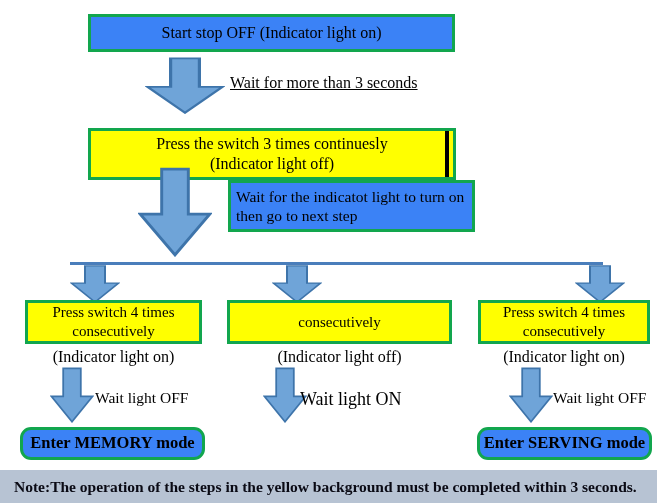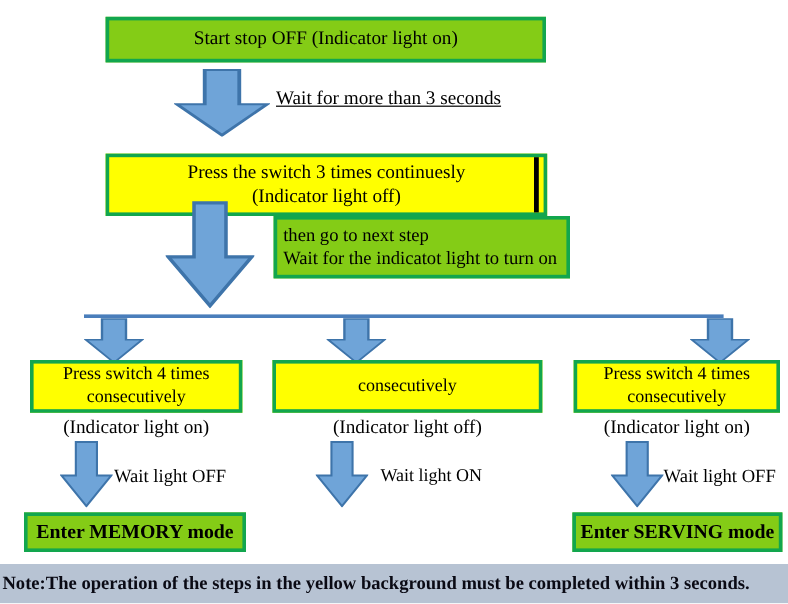--- a/index.html
+++ b/index.html
@@ -7,44 +7,44 @@
     position:relative;
     width:657px;height:503px;
     background:#ffffff;
     font-family:"Liberation Serif","DejaVu Serif",serif;
     color:#000;
     overflow:hidden;
   }
   .box{
     position:absolute;
     border:3px solid var(--green,#12a64e);
-    background:#84cc16;
+    background:#3b82f6;
     display:flex;
     flex-direction:column;
     justify-content:center;
     align-items:center;
     text-align:center;
     box-sizing:border-box;
     font-size:16px;
     line-height:1.25;
   }
   .yellow{background:var(--yellow,#ffff00);}
   .left-align{align-items:flex-start;text-align:left;padding-left:5px;}
-  .bold{font-weight:bold;}
+  .bold{font-weight:bold;border-radius:11px;}
   .lbl{position:absolute;font-size:16px;white-space:nowrap;}
   .black-edge{position:absolute;top:0;bottom:0;right:4px;width:4px;background:#000;}
   .arrow{position:absolute;}
   .arrow path{fill:var(--arrow_fill,#6fa4d8);stroke:var(--arrow_stroke,#3e74aa);stroke-width:4;}
   .hline{position:absolute;background:var(--line,#4a7ebb);}
   #note-bar{
     position:absolute;left:0;top:470px;width:657px;height:33px;
     background:var(--note_bg,#b7c3d3);
     display:flex;align-items:center;
     font-weight:bold;font-size:15.5px;color:#0a0a14;
-    padding-left:2px;box-sizing:border-box;
+    padding-left:14px;box-sizing:border-box;
   }
 </style>
 </head>
 <body>
 
 <div id="canvas">
 
   <div class="box" style="left:88px;top:14px;width:367px;height:38px;">
     <span>Start stop OFF (Indicator light on)</span>
   </div>
@@ -58,22 +58,22 @@
     <div class="black-edge"></div>
     <span>Press the switch 3 times continuesly</span>
     <span>(Indicator light off)</span>
   </div>
 
   <svg class="arrow" style="left:138px;top:167px;" width="74" height="90" viewBox="0 0 100 130" preserveAspectRatio="none">
     <path d="M32 3 H68 V68 H97 L50 127 L3 68 H32 Z"></path>
   </svg>
 
   <div class="box left-align" style="left:228px;top:180px;width:247px;height:52px;font-size:15.5px;">
+    <span>Wait for the indicatot light to turn on</span>
     <span>then go to next step</span>
-    <span>Wait for the indicatot light to turn on</span>
   </div>
 
   <div class="hline" style="left:70px;top:262px;width:533px;height:3px;"></div>
 
   <svg class="arrow" style="left:70px;top:265px;" width="50" height="38" viewBox="0 0 100 130" preserveAspectRatio="none">
     <path d="M30 3 H70 V62 H97 L50 127 L3 62 H30 Z"></path>
   </svg>
   <svg class="arrow" style="left:272px;top:265px;" width="50" height="38" viewBox="0 0 100 130" preserveAspectRatio="none">
     <path d="M30 3 H70 V62 H97 L50 127 L3 62 H30 Z"></path>
   </svg>
@@ -98,21 +98,21 @@
   <span class="lbl" style="left:478px;top:348px;width:172px;text-align:center;">(Indicator light on)</span>
 
   <svg class="arrow" style="left:50px;top:367px;" width="44" height="56" viewBox="0 0 100 130" preserveAspectRatio="none">
     <path d="M30 3 H70 V68 H97 L50 127 L3 68 H30 Z"></path>
   </svg>
   <span class="lbl" style="left:95px;top:389px;font-size:15.5px;">Wait light OFF</span>
 
   <svg class="arrow" style="left:263px;top:367px;" width="44" height="56" viewBox="0 0 100 130" preserveAspectRatio="none">
     <path d="M30 3 H70 V68 H97 L50 127 L3 68 H30 Z"></path>
   </svg>
-  <span class="lbl" style="left:317px;top:389px;font-size:15px;">Wait light ON</span>
+  <span class="lbl" style="left:300px;top:389px;font-size:18px;">Wait light ON</span>
 
   <svg class="arrow" style="left:509px;top:367px;" width="44" height="56" viewBox="0 0 100 130" preserveAspectRatio="none">
     <path d="M30 3 H70 V68 H97 L50 127 L3 68 H30 Z"></path>
   </svg>
   <span class="lbl" style="left:553px;top:389px;font-size:15.5px;">Wait light OFF</span>
 
   <div class="box bold" style="left:20px;top:427px;width:185px;height:33px;font-size:16.5px;">
     <span>Enter MEMORY mode</span>
   </div>
   <div class="box bold" style="left:477px;top:427px;width:175px;height:33px;font-size:16.5px;">

